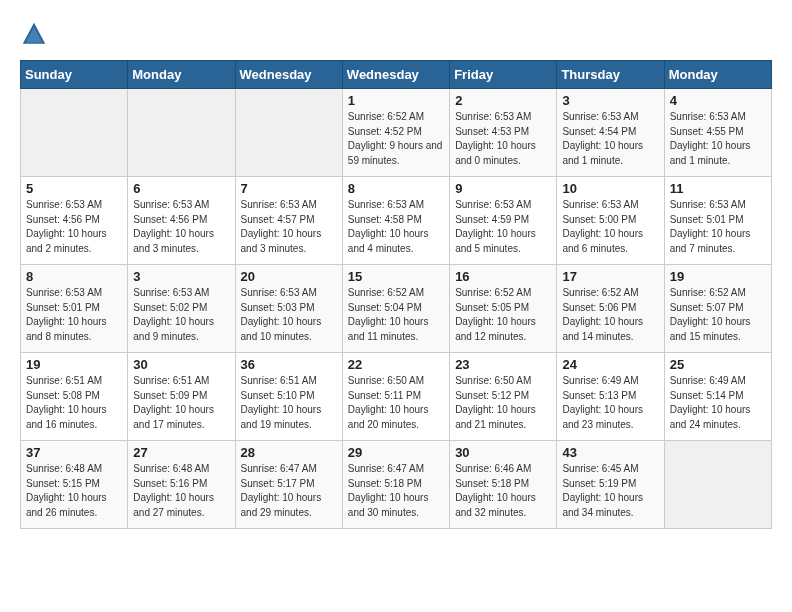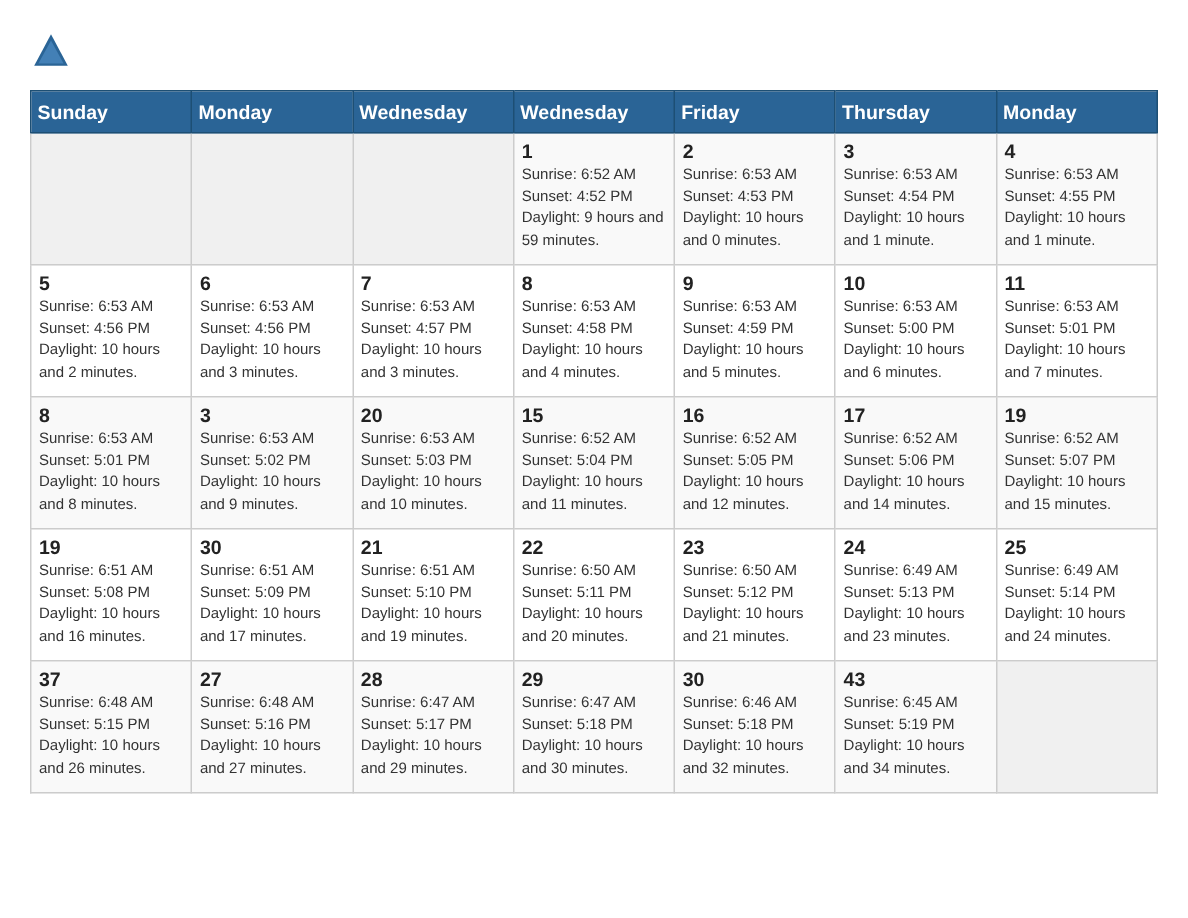--- a/index.html
+++ b/index.html
@@ -249,21 +249,21 @@
 Sunset: 5:08 PM
 Daylight: 10 hours and 16 minutes.</div>
           </td>
           <td>
             <span class="day-num">30</span>
             <div class="day-detail" style="white-space: pre-line;">Sunrise: 6:51 AM
 Sunset: 5:09 PM
 Daylight: 10 hours and 17 minutes.</div>
           </td>
           <td>
-            <span class="day-num">21</span>
+            <span class="day-num">36</span>
             <div class="day-detail" style="white-space: pre-line;">Sunrise: 6:51 AM
 Sunset: 5:10 PM
 Daylight: 10 hours and 19 minutes.</div>
           </td>
           <td>
             <span class="day-num">22</span>
             <div class="day-detail" style="white-space: pre-line;">Sunrise: 6:50 AM
 Sunset: 5:11 PM
 Daylight: 10 hours and 20 minutes.</div>
           </td>

